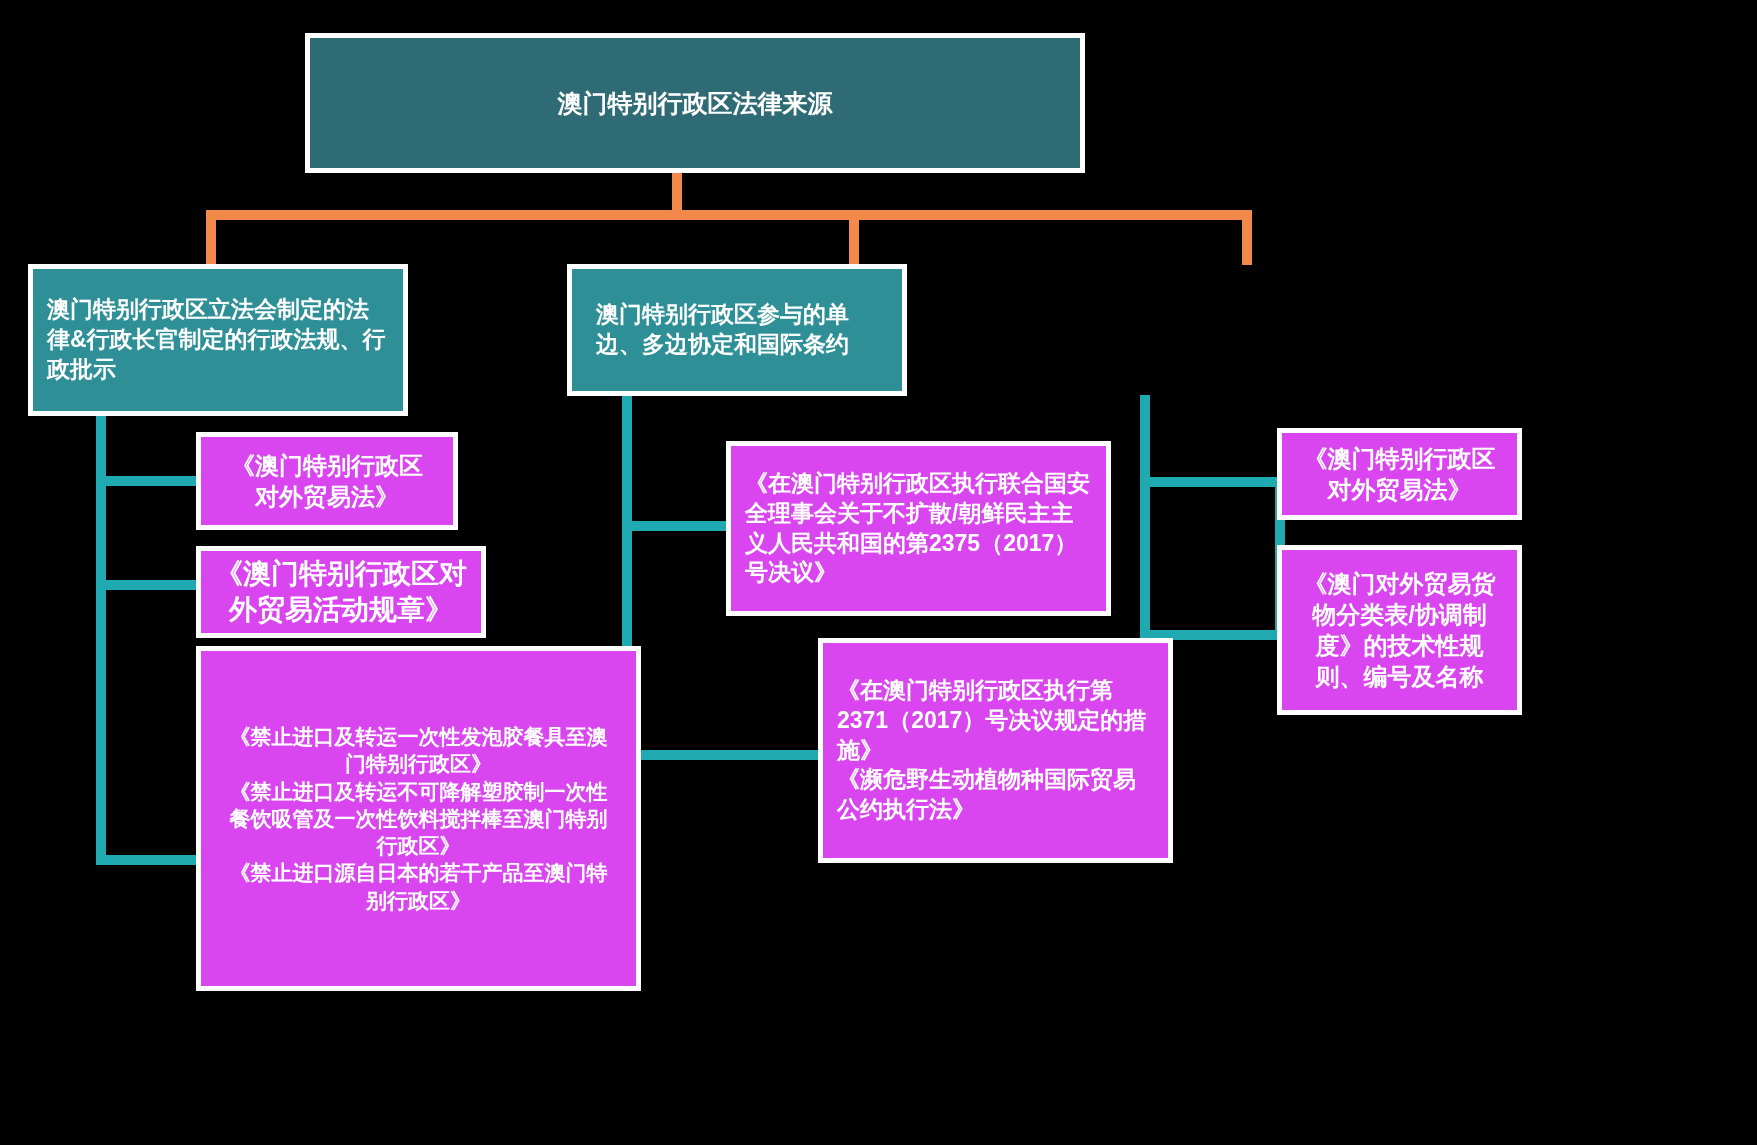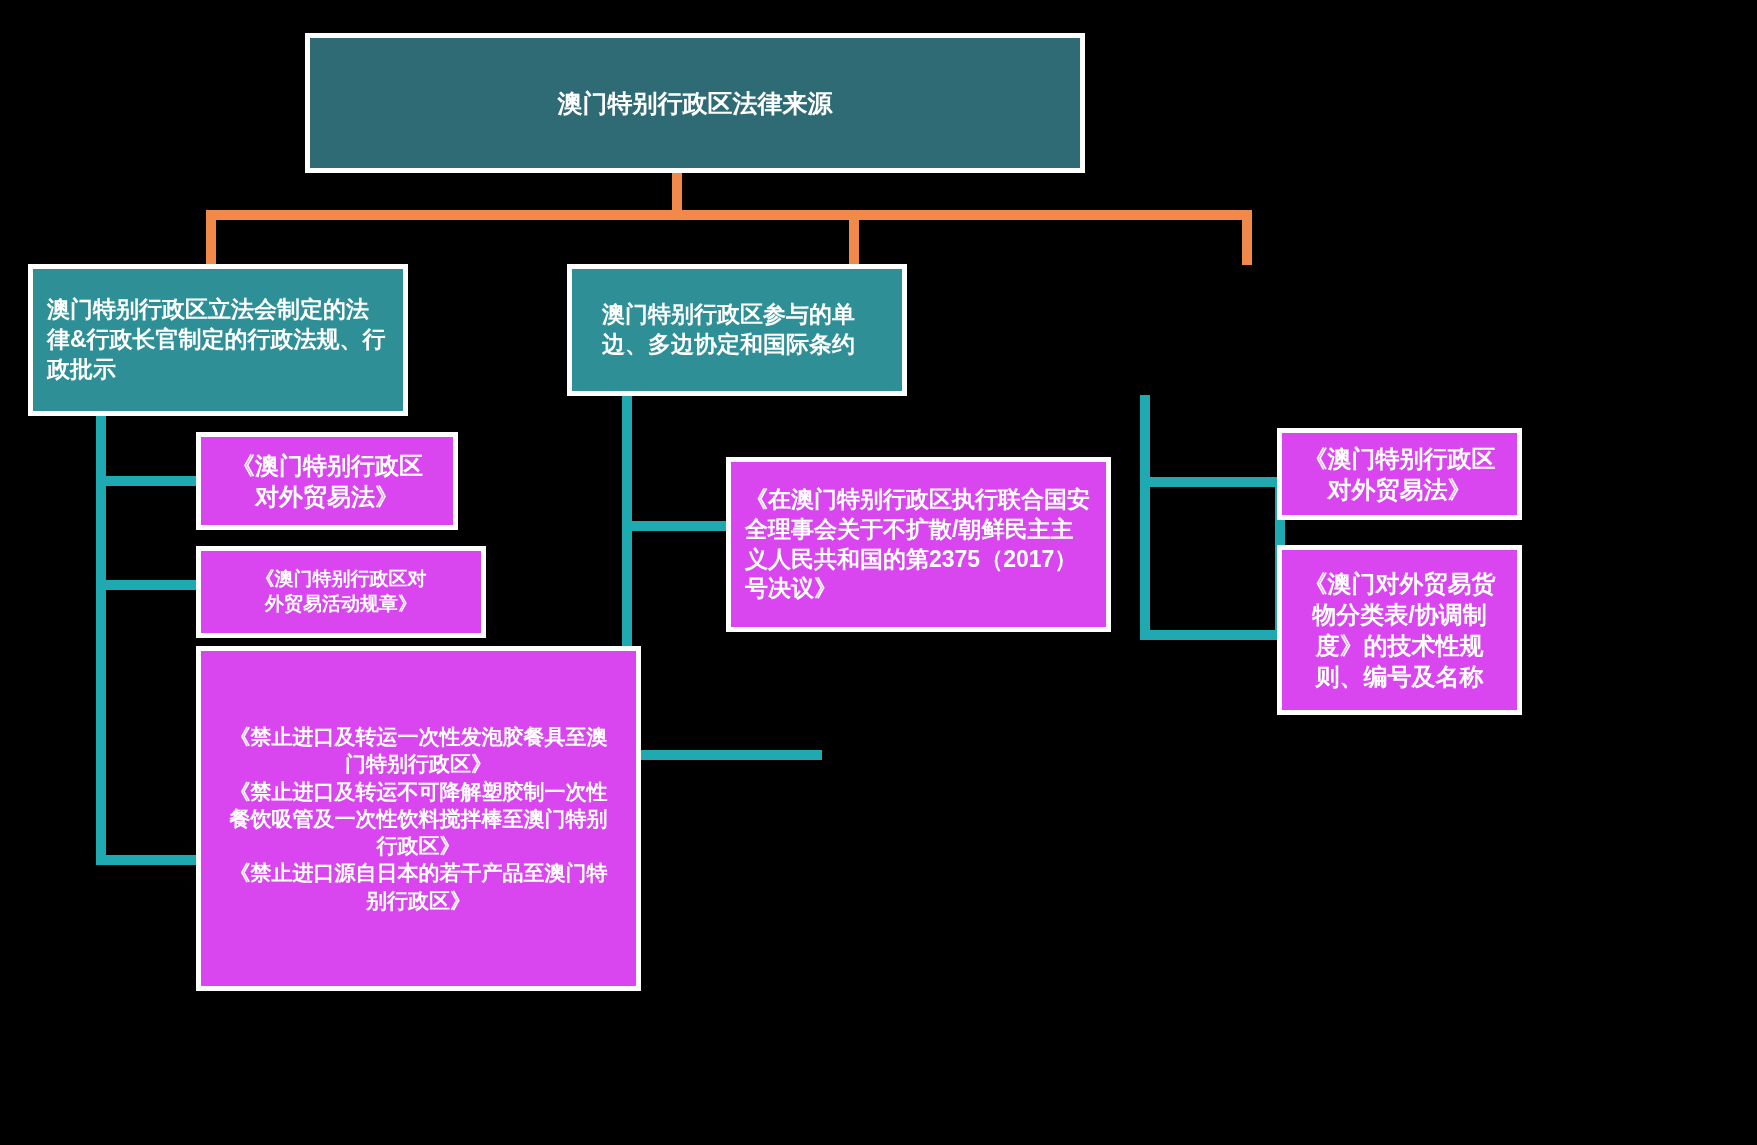--- a/index.html
+++ b/index.html
@@ -49,45 +49,49 @@
   <div class="conn" style="left:1275px;top:477px;width:10px;height:163px;"></div>
 
   <div class="node lvl1 center" style="left:305px;top:33px;width:780px;height:140px;font-size:25px;">
     <span class="txt">澳门特别行政区法律来源</span>
   </div>
 
   <div class="node lvl2" style="left:28px;top:264px;width:380px;height:152px;font-size:23px;padding:0 14px;">
     <span class="txt">澳门特别行政区立法会制定的法律&amp;行政长官制定的行政法规、行政批示</span>
   </div>
 
-  <div class="node lvl2" style="left:567px;top:264px;width:340px;height:132px;font-size:23px;padding:0 30px;align-items:center;">
+  <div class="node lvl2" style="left:567px;top:264px;width:340px;height:132px;font-size:23px;padding:0 24px;align-items:center;">
     <span class="txt">澳门特别行政区参与的单边、多边协定和国际条约</span>
   </div>
 
 
   <div class="node leaf center" style="left:196px;top:432px;width:262px;height:98px;font-size:24px;">
     <span class="txt">《澳门特别行政区
 对外贸易法》</span>
   </div>
 
-  <div class="node leaf center" style="left:196px;top:546px;width:290px;height:92px;font-size:19px;">
+  <div class="node leaf center" style="left:196px;top:546px;width:290px;height:92px;font-size:28px;">
     <span class="txt">《澳门特别行政区对
 外贸易活动规章》</span>
   </div>
 
   <div class="node leaf center" style="left:196px;top:646px;width:445px;height:345px;font-size:21px;padding:0 28px;">
     <span class="txt">《禁止进口及转运一次性发泡胶餐具至澳门特别行政区》
 《禁止进口及转运不可降解塑胶制一次性餐饮吸管及一次性饮料搅拌棒至澳门特别行政区》
 《禁止进口源自日本的若干产品至澳门特别行政区》</span>
   </div>
 
-  <div class="node leaf" style="left:726px;top:457px;width:385px;height:175px;font-size:23px;padding:0 14px;">
+  <div class="node leaf" style="left:726px;top:441px;width:385px;height:175px;font-size:23px;padding:0 14px;">
     <span class="txt">《在澳门特别行政区执行联合国安全理事会关于不扩散/朝鲜民主主义人民共和国的第2375（2017）号决议》</span>
   </div>
 
+  <div class="node leaf" style="left:818px;top:638px;width:355px;height:225px;font-size:23px;padding:0 14px;">
+    <span class="txt">《在澳门特别行政区执行第2371（2017）号决议规定的措施》
+《濒危野生动植物种国际贸易公约执行法》</span>
+  </div>
 
   <div class="node leaf center" style="left:1277px;top:428px;width:245px;height:92px;font-size:24px;">
     <span class="txt">《澳门特别行政区
 对外贸易法》</span>
   </div>
 
   <div class="node leaf center" style="left:1277px;top:545px;width:245px;height:170px;font-size:24px;padding:0 10px;">
     <span class="txt">《澳门对外贸易货物分类表/协调制度》的技术性规则、编号及名称</span>
   </div>
 

